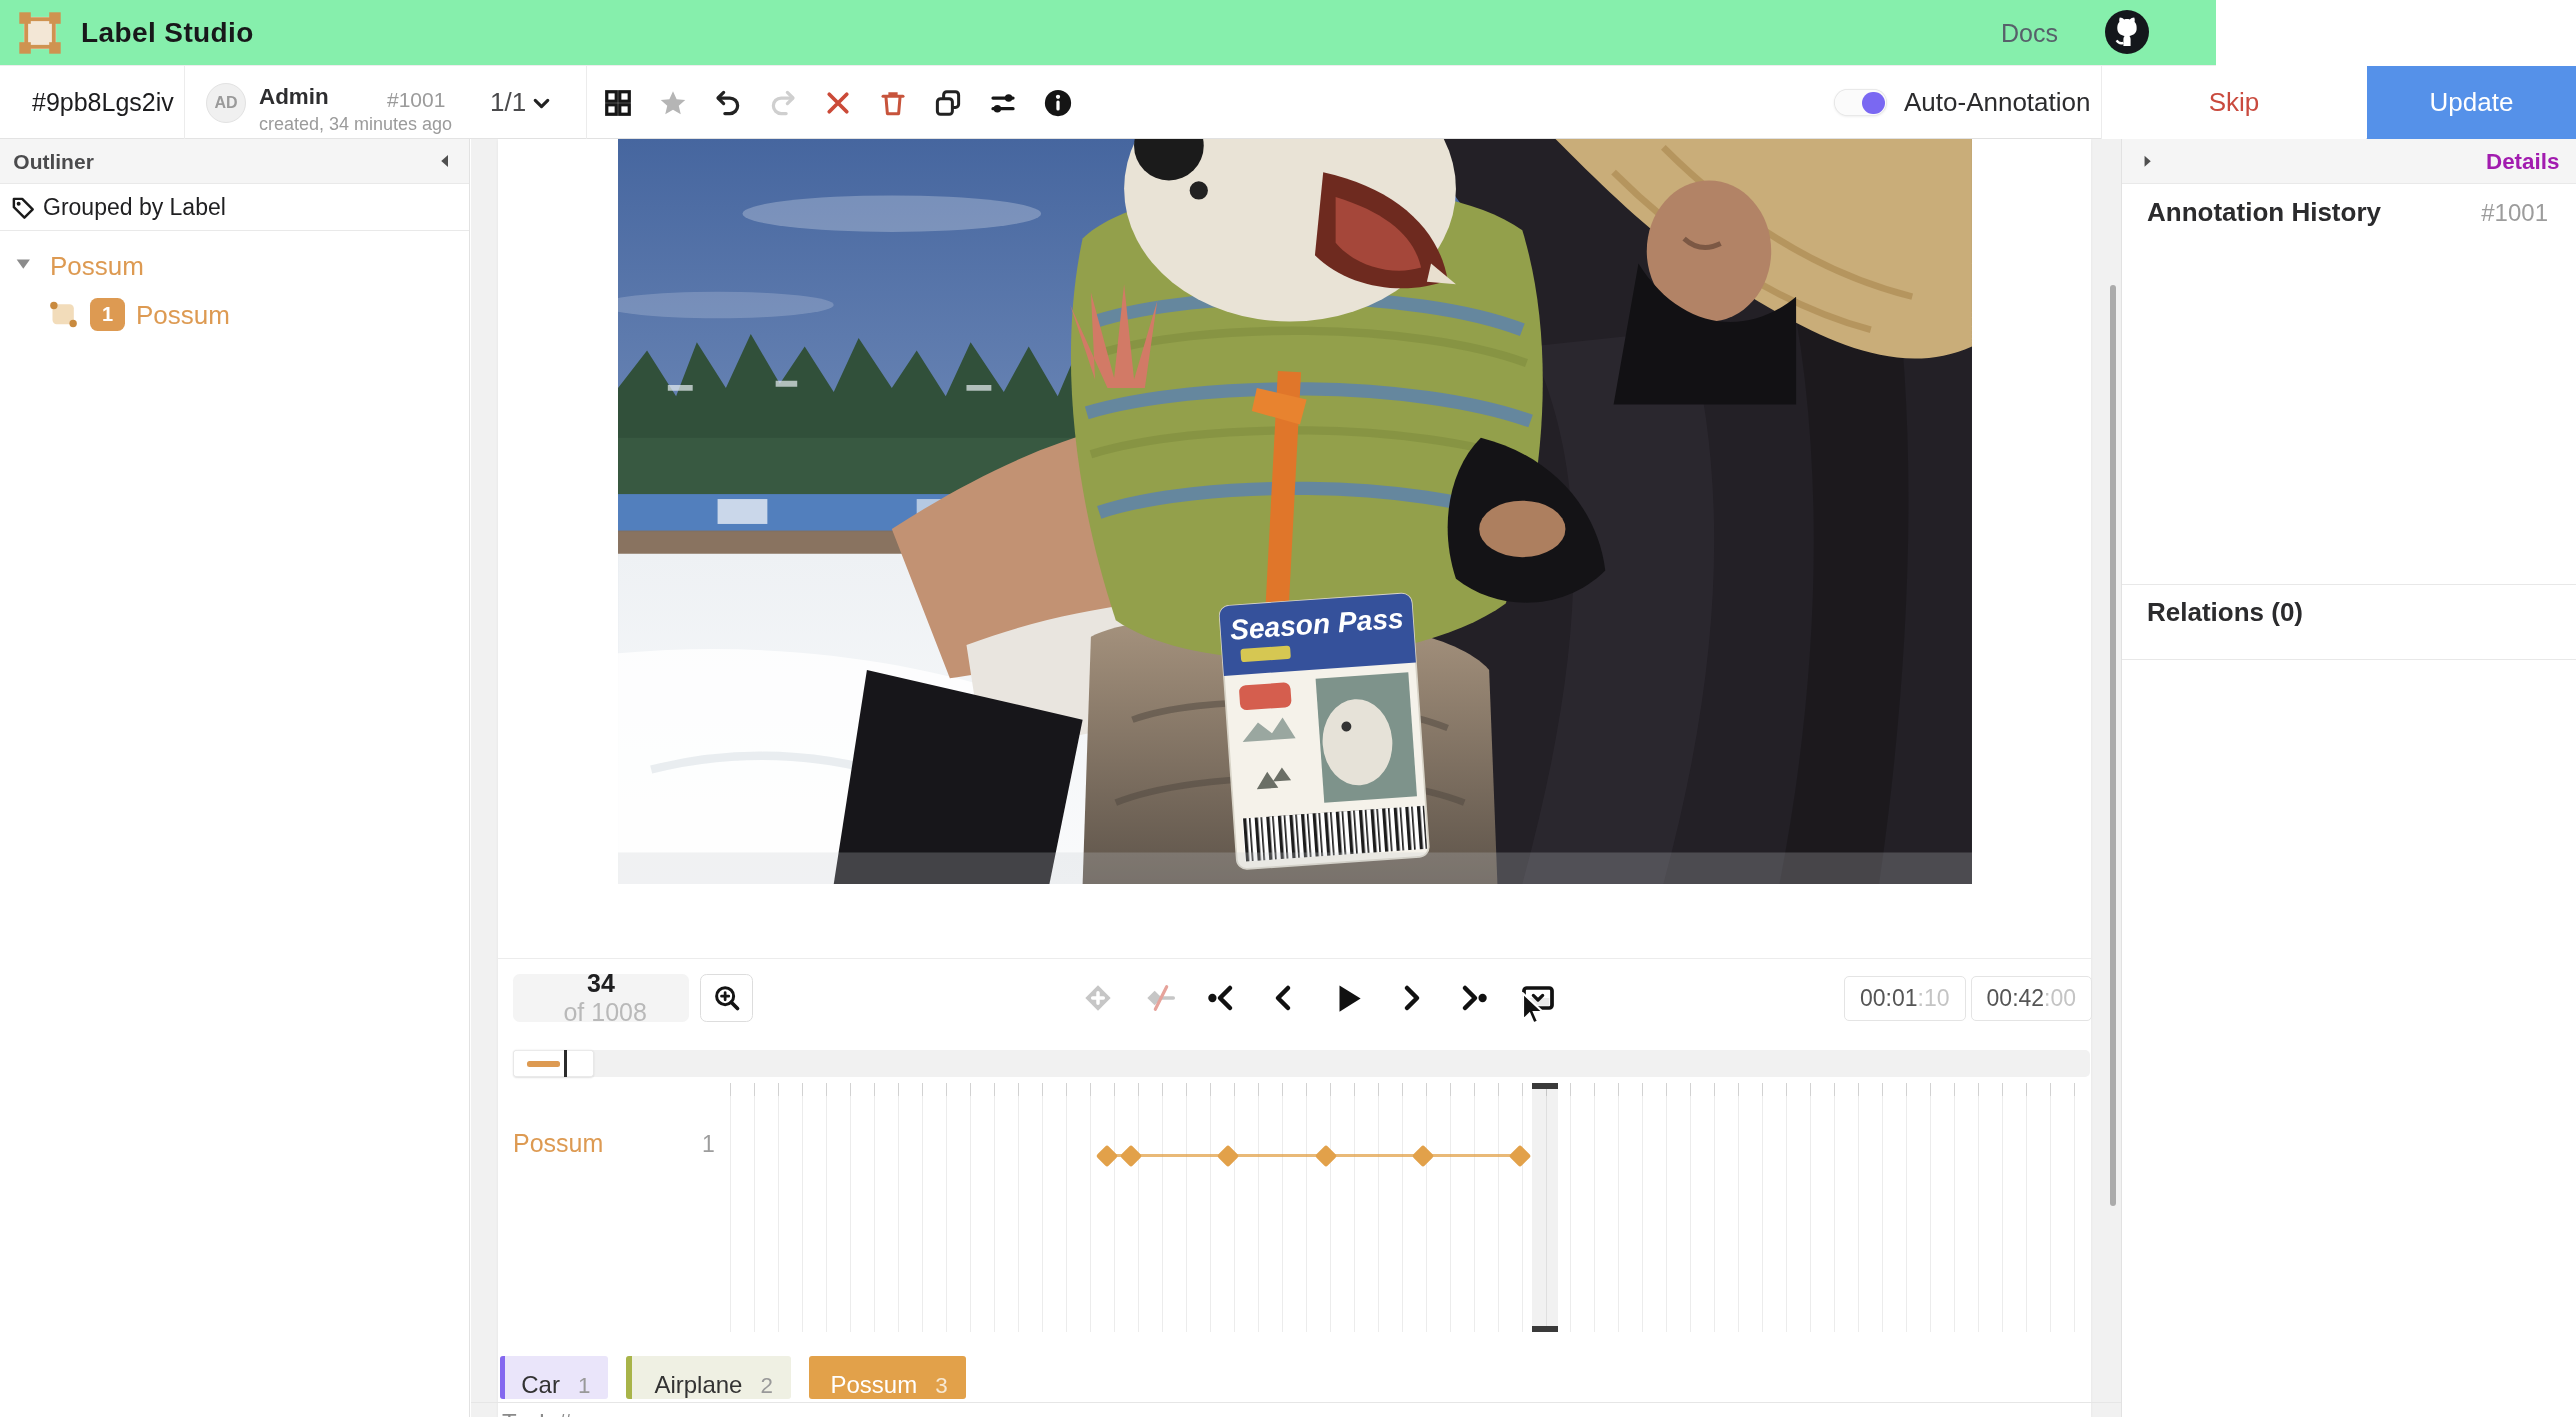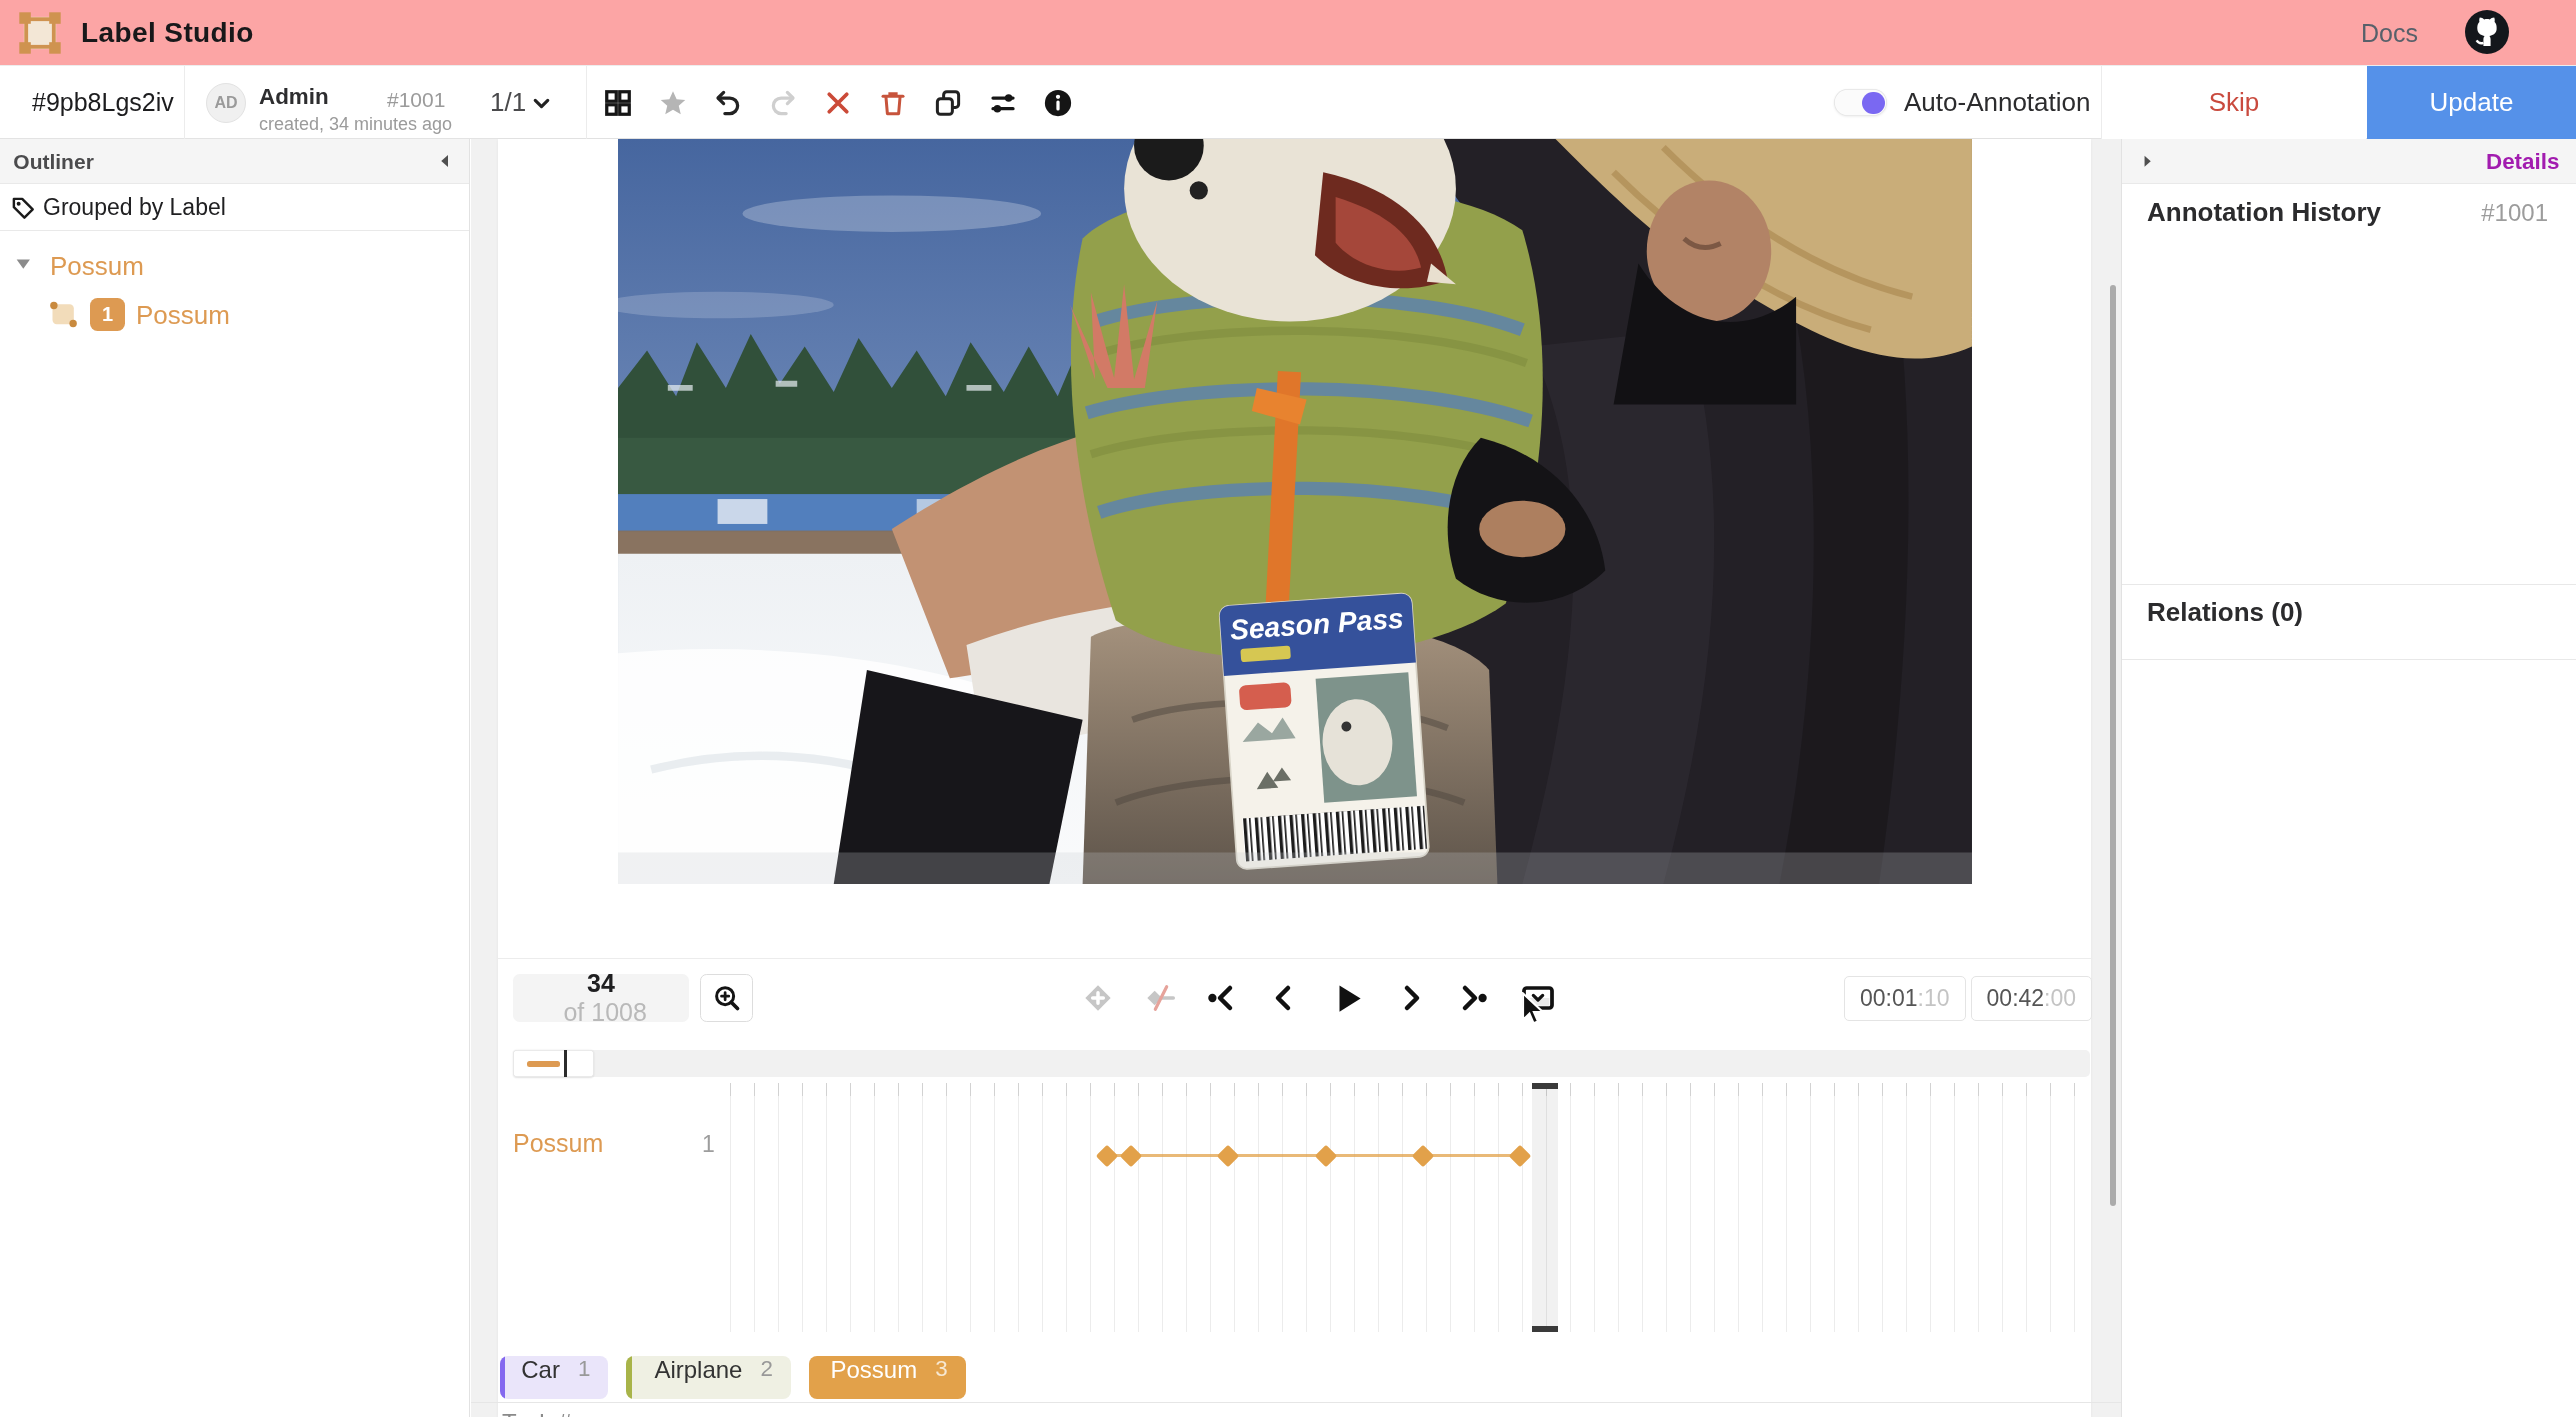--- a/index.html
+++ b/index.html
@@ -1,21 +1,21 @@
 <!DOCTYPE html>
 <html style="font-size:13.3px"><head>
 <meta charset="utf-8">
 <style>
   * { margin:0; padding:0; box-sizing:border-box; }
   html,body { background:#e9e9e9; }
   body { font-family:"Liberation Sans", sans-serif; }
   #stage { position:relative; width:2576px; height:1417px; background:#fff; overflow:hidden; }
 
   
-  .topbar { position:absolute; left:0; top:0; width:2576px; height:66px; background:#fca5a5; border-bottom:0.8px solid #ededed; }
+  .topbar { position:absolute; left:0; top:0; width:2216px; height:66px; background:#86efac; border-bottom:0.8px solid #ededed; }
   .logo { position:absolute; left:16.6px; top:10px; width:46px; height:46px; }
   .app-title { position:absolute; left:81px; top:0; height:66px; line-height:66px; font-size:28px; font-weight:700; color:#18181a; letter-spacing:0.4px; }
   .docs { position:absolute; right:158px; top:0; height:66px; line-height:66px; font-size:25px; color:#57606a; cursor:pointer; }
   .gh { position:absolute; right:65px; top:8.3px; width:48px; height:48px; }
 
   
   .toolbar { position:absolute; left:0; top:66px; width:2576px; height:73px; background:#fff; border-bottom:0.8px solid #e3e3e3; }
   .vdiv { position:absolute; top:0; width:0.8px; height:73px; background:#ececec; }
   .task-id { position:absolute; left:32px; top:0; height:73px; line-height:73px; font-size:25px; font-weight:500; color:#1c1c1e; }
   .avatar { position:absolute; left:206px; top:16.6px; width:40px; height:40px; border-radius:50%; background:#f0f0f0; border:0.8px solid #e2e2e2; color:#9a9a9a; font-size:16px; font-weight:600; display:flex; align-items:center; justify-content:center; }
@@ -79,21 +79,21 @@
   #kf-ruler { position:absolute; left:0; top:0; width:1361px; height:13.3px;
      background-image:repeating-linear-gradient(90deg,#d2d2d2 0 0.8px,transparent 0.8px 24px); }
   .playhead { position:absolute; top:0; height:249px; background:rgba(0,0,0,0.055); cursor:ew-resize; }
   .playhead::before,.playhead::after { content:""; position:absolute; left:0; right:0; height:5.8px; background:#3a3a3a; }
   .playhead::before { top:0; } .playhead::after { bottom:0; }
   .kf-line { position:absolute; height:3.3px; background:#e2a14a; top:71px; opacity:.75; }
   .kf-diamond { position:absolute; width:16px; height:16px; background:#e2a14a; transform:rotate(45deg); top:65px; border-radius:2.5px; cursor:pointer; }
 
   
   .chips { position:absolute; left:1.7px; top:1217px; display:flex; gap:18px; }
-  .chip { position:relative; height:43px; border-radius:8px; display:flex; align-items:flex-start; padding:0 18px 0 21.6px; font-size:24px; color:#333; cursor:pointer; overflow:hidden; }
+  .chip { position:relative; height:43px; border-radius:3px; display:flex; align-items:flex-end; padding:0 18px 0 21.6px; font-size:24px; color:#333; cursor:pointer; overflow:hidden; }
   .chip .bar { position:absolute; left:0; top:0; width:5.8px; height:43px; }
   .chip .hk { margin-left:18px; color:#999; font-size:22.4px; }
   .chip.sel { color:#fff; } .chip.sel .hk { color:#f7e8d2; }
   .bottom-div { position:absolute; left:0; top:1263px; width:1651px; height:0.8px; background:#e6e6e6; }
   .task-footer { position:absolute; left:31px; top:1270px; font-size:24px; color:#8a8a8a; }
   .vscroll { position:absolute; left:1639px; top:146px; width:5.8px; height:921px; background:#ababab; border-radius:3.3px; cursor:grab; }
 
   
   .rightpanel { position:absolute; left:2121px; top:139px; width:455px; height:1278px; background:#fff; border-left:0.8px solid #e2e2e2; }
   .rp-details { position:absolute; right:16.6px; top:0; height:45px; line-height:45px; font-size:22.4px; font-weight:600; color:#a21caf; }

